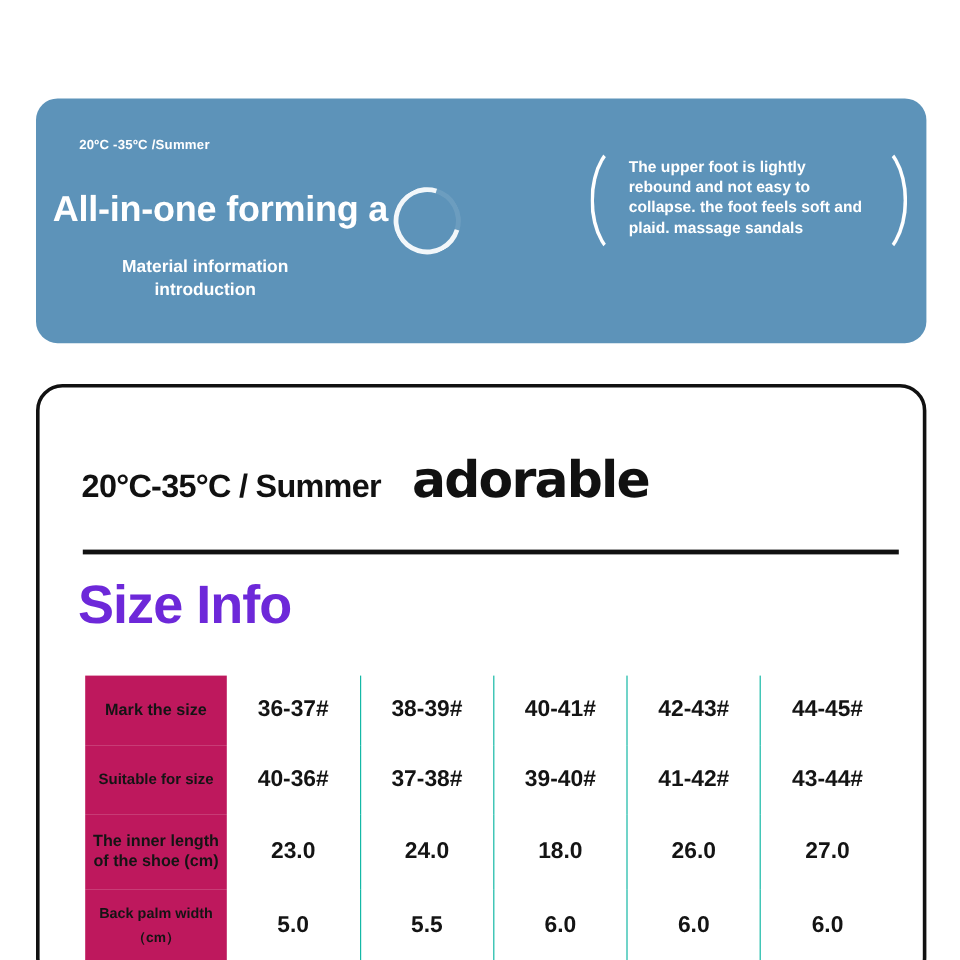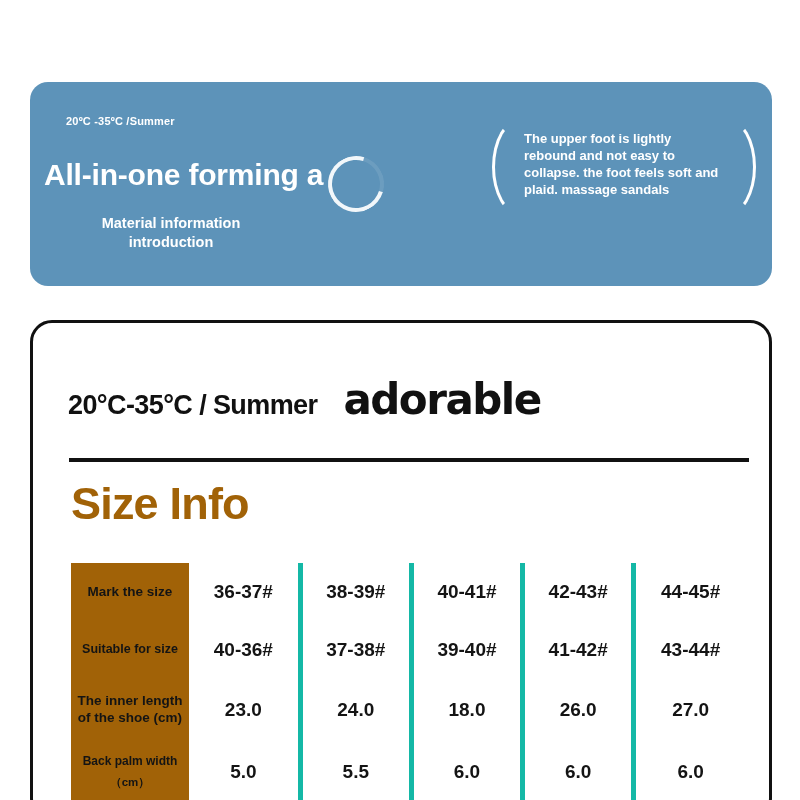--- a/index.html
+++ b/index.html
@@ -164,48 +164,48 @@
     position: absolute;
     left: 36px;
     top: 135px;
     width: 680px;
     height: 3.5px;
     background: #111111;
   }
 
   .card-title {
     position: absolute;
-    left: 38px;
+    left: 32px;
     top: 155px;
     font-size: 45px;
     font-weight: bold;
-    color: #a16207;
+    color: #6d28d9;
     letter-spacing: -0.8px;
   }
 
   
   .size-table {
     position: absolute;
     left: 38px;
     top: 240px;
     width: 674px;
     border-collapse: collapse;
     table-layout: fixed;
   }
 
   .size-table td {
     text-align: center;
     vertical-align: middle;
     color: #141414;
-    border-right: 5px solid #14b8a6;
+    border-right: 1px solid #14b8a6;
   }
   .size-table td:last-child { border-right: none; }
 
   .size-table .rowlabel {
-    background: #a16207;
+    background: #be185d;
     width: 118px;
     font-weight: bold;
     line-height: 1.25;
     padding: 6px 4px;
     border-right: none;
   }
 
   .size-table .rowlabel.lbl-0 { font-size: 13.5px; }
   .size-table .rowlabel.lbl-1 { font-size: 12.5px; }
   .size-table .rowlabel.lbl-2 { font-size: 13.5px; }

